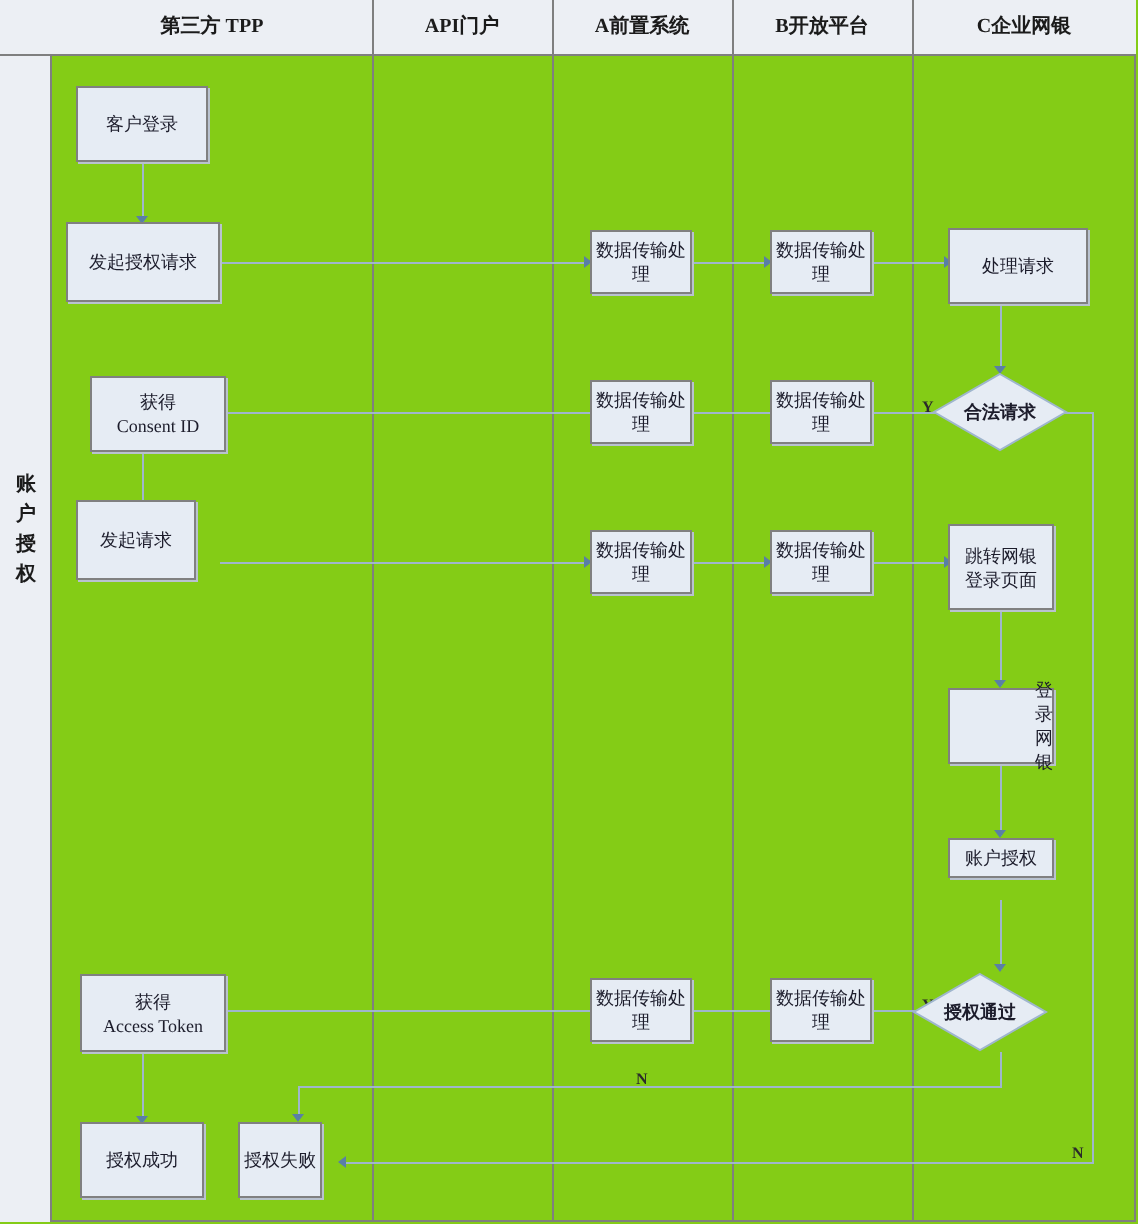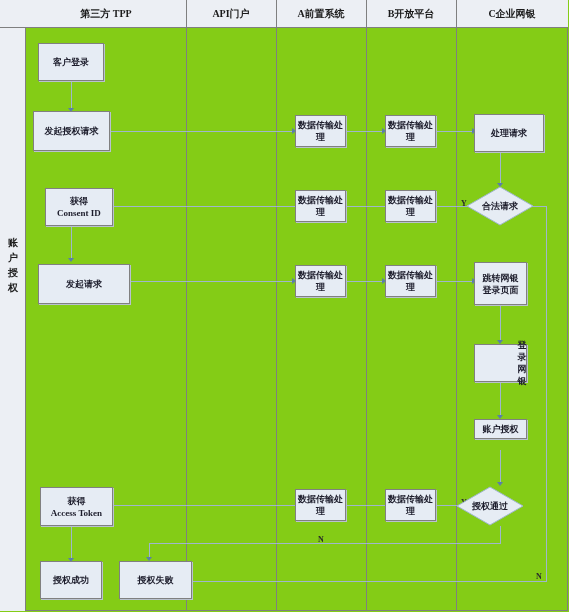--- a/index.html
+++ b/index.html
@@ -76,21 +76,21 @@
     position: absolute;
     background: #e6ecf4;
     border: 1px solid #808080;
     box-sizing: border-box;
     box-shadow: 1px 1px 0 0 #b9c2cf;
     display: flex;
     align-items: center;
     justify-content: center;
     text-align: center;
     font-size: 9px;
-    font-weight: bold;
+    font-weight: normal;
     color: #1c1c2b;
     line-height: 12px;
     white-space: pre-line;
   }
   .node.latin { font-size: 9px; }
 
   .diamond {
     position: absolute;
     box-sizing: border-box;
   }
@@ -246,28 +246,28 @@
   <div class="arrow left" style="left:169px; top:578px;"></div>
   <div class="edge-label" style="left:536px; top:572px;">N</div>
 
   <div class="node" style="left:38px;  top:43px;  width:66px; height:38px;">客户登录</div>
 
   <div class="node" style="left:33px;  top:111px; width:77px; height:40px;">发起授权请求</div>
 
   <div class="node latin" style="left:45px; top:188px; width:68px; height:38px;">获得
 Consent ID</div>
 
-  <div class="node" style="left:38px;  top:264px; width:92px; height:40px;">发起请求</div>
+  <div class="node" style="left:38px;  top:250px; width:60px; height:40px;">发起请求</div>
 
   <div class="node latin" style="left:40px; top:487px; width:73px; height:39px;">获得
 Access Token</div>
 
   <div class="node" style="left:40px;  top:561px; width:62px; height:38px;">授权成功</div>
 
-  <div class="node" style="left:119px; top:561px; width:73px; height:38px;">授权失败</div>
+  <div class="node" style="left:119px; top:561px; width:42px; height:38px;">授权失败</div>
 
   <div class="node" style="left:295px; top:115px; width:51px; height:32px;">数据传输处理</div>
   <div class="node" style="left:295px; top:190px; width:51px; height:32px;">数据传输处理</div>
   <div class="node" style="left:295px; top:265px; width:51px; height:32px;">数据传输处理</div>
   <div class="node" style="left:295px; top:489px; width:51px; height:32px;">数据传输处理</div>
 
   <div class="node" style="left:385px; top:115px; width:51px; height:32px;">数据传输处理</div>
   <div class="node" style="left:385px; top:190px; width:51px; height:32px;">数据传输处理</div>
   <div class="node" style="left:385px; top:265px; width:51px; height:32px;">数据传输处理</div>
   <div class="node" style="left:385px; top:489px; width:51px; height:32px;">数据传输处理</div>

